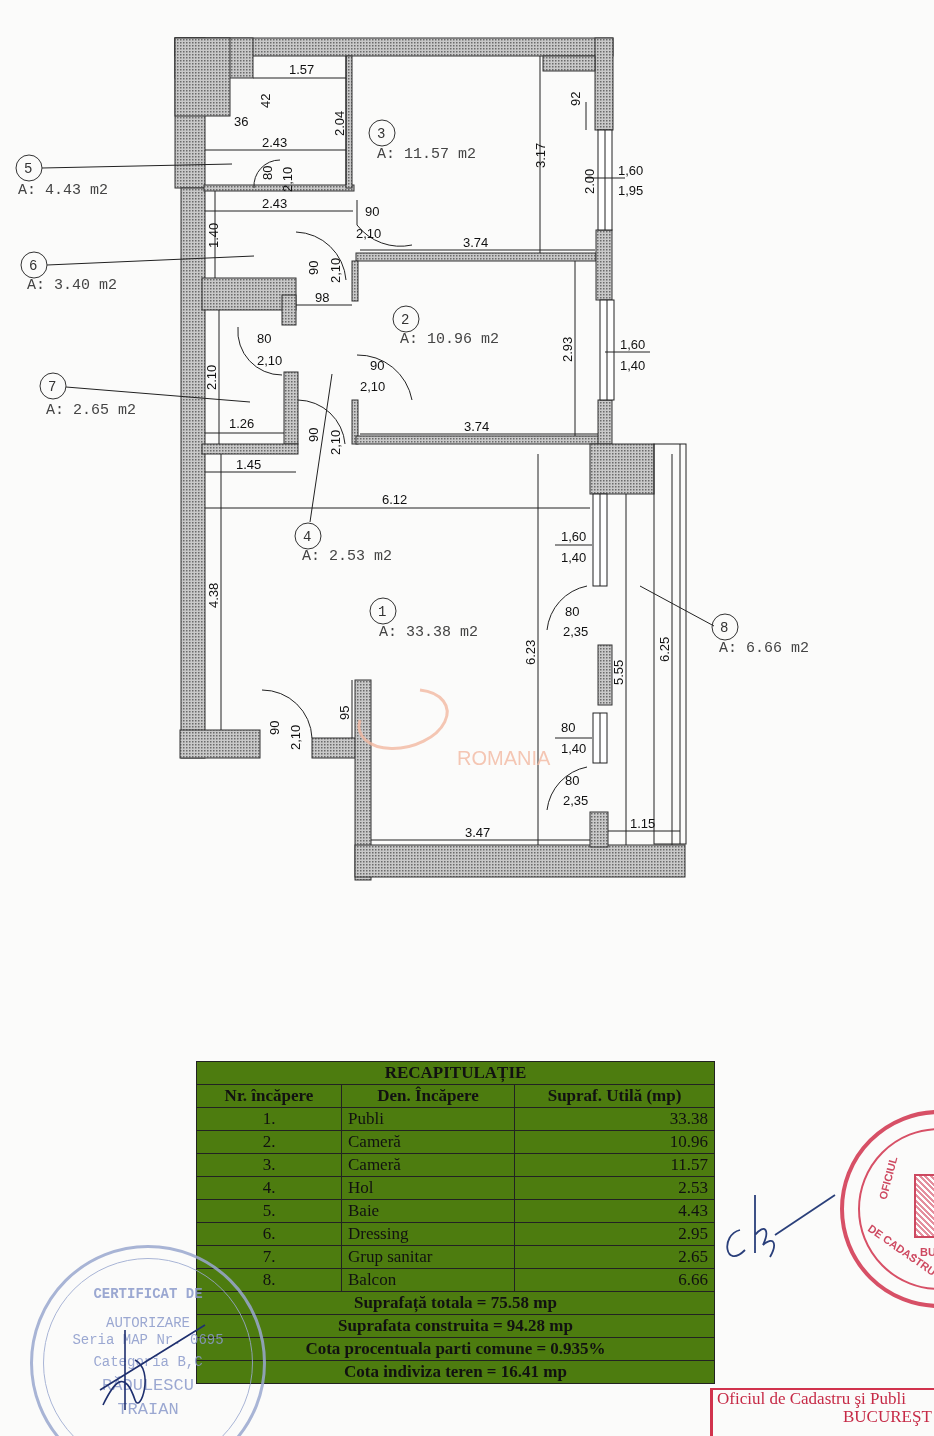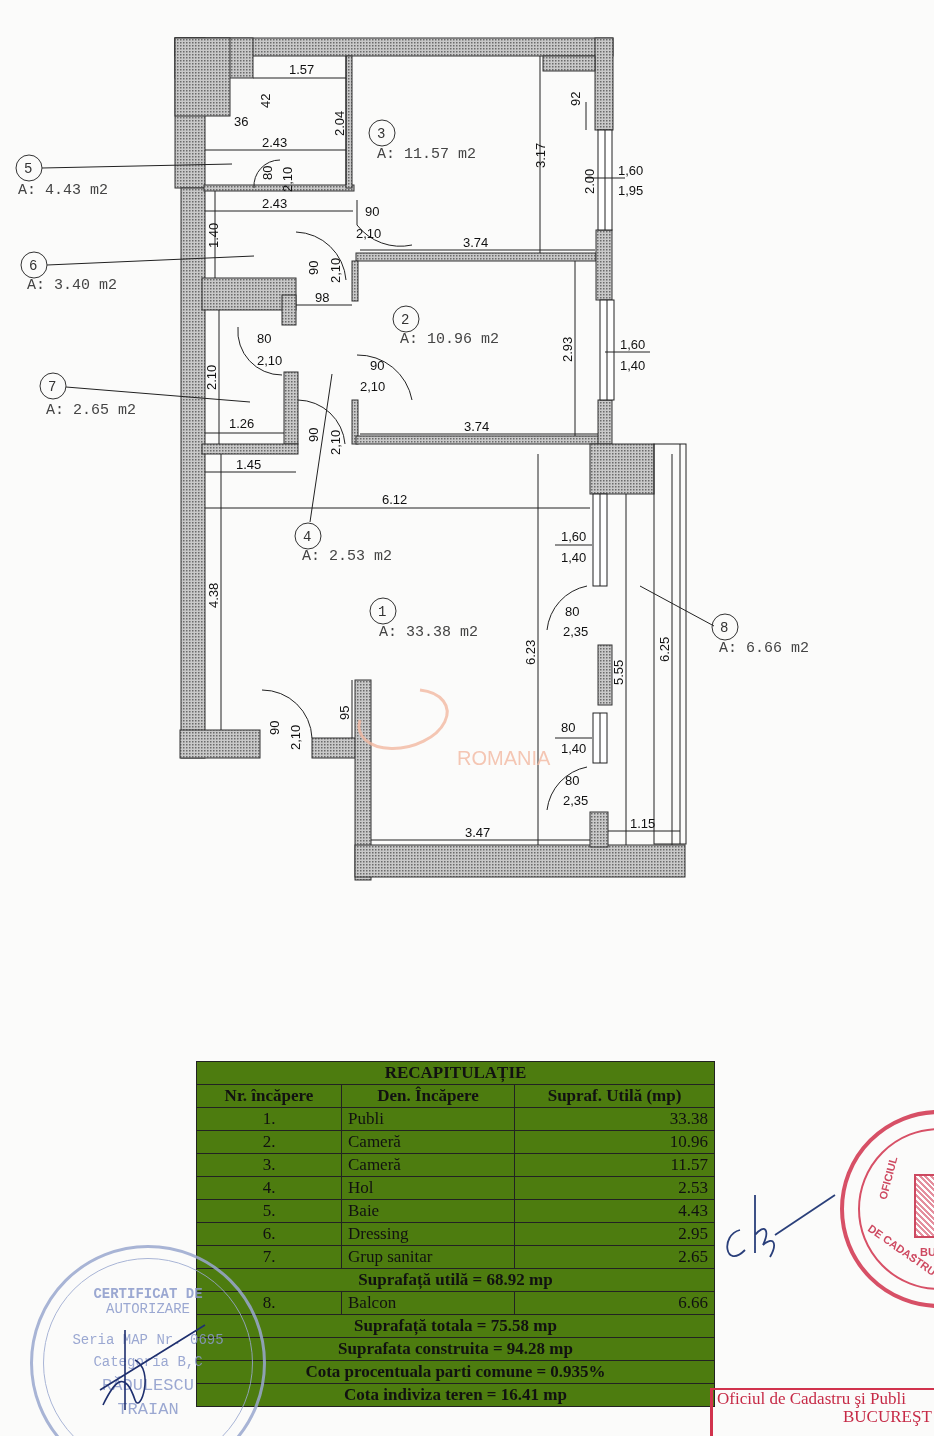--- a/index.html
+++ b/index.html
@@ -283,23 +283,20 @@
         <td class="c1">6.</td>
         <td class="c2">Dressing</td>
         <td class="c3">2.95</td>
       </tr>
   <tr>
         <td class="c1">7.</td>
         <td class="c2">Grup sanitar</td>
         <td class="c3">2.65</td>
       </tr>
   <tr>
-        <td colspan="3" class="span">Suprafață utilă = 68.92 mp</td>
-      </tr>
-  <tr>
         <td class="c1">8.</td>
         <td class="c2">Balcon</td>
         <td class="c3">6.66</td>
       </tr>
   <tr>
         <td colspan="3" class="span">Suprafață totala = 75.58 mp</td>
       </tr>
   <tr>
         <td colspan="3" class="span">Suprafata construita = 94.28 mp</td>
       </tr>
@@ -308,21 +305,21 @@
       </tr>
   <tr>
         <td colspan="3" class="span">Cota indiviza teren = 16.41 mp</td>
       </tr>
 </tbody>
   </table>
 
 <div class="stamp-blue">
   <div class="ring"></div>
   <div class="l" style="top:38px;font-weight:bold">CERTIFICAT DE</div>
-  <div class="l" style="top:53px">AUTORIZARE</div>
+  <div class="l" style="top:67px">AUTORIZARE</div>
   <div class="l" style="top:84px">Seria MAP Nr. 0695</div>
   <div class="l" style="top:106px">Categoria B,C</div>
   <div class="l" style="top:128px;font-size:17px">RĂDULESCU</div>
   <div class="l" style="top:152px;font-size:17px">TRAIAN</div>
 </div>
 
 <svg class="sig" style="left:95px;top:1320px" width="120" height="100">
   <path d="M30 10 L30 90 M8 85 C20 60 30 50 40 80 C45 95 60 50 40 40 M5 70 L110 5" fill="none" stroke="#1e2f6e" stroke-width="1.6"></path>
 </svg>
 

